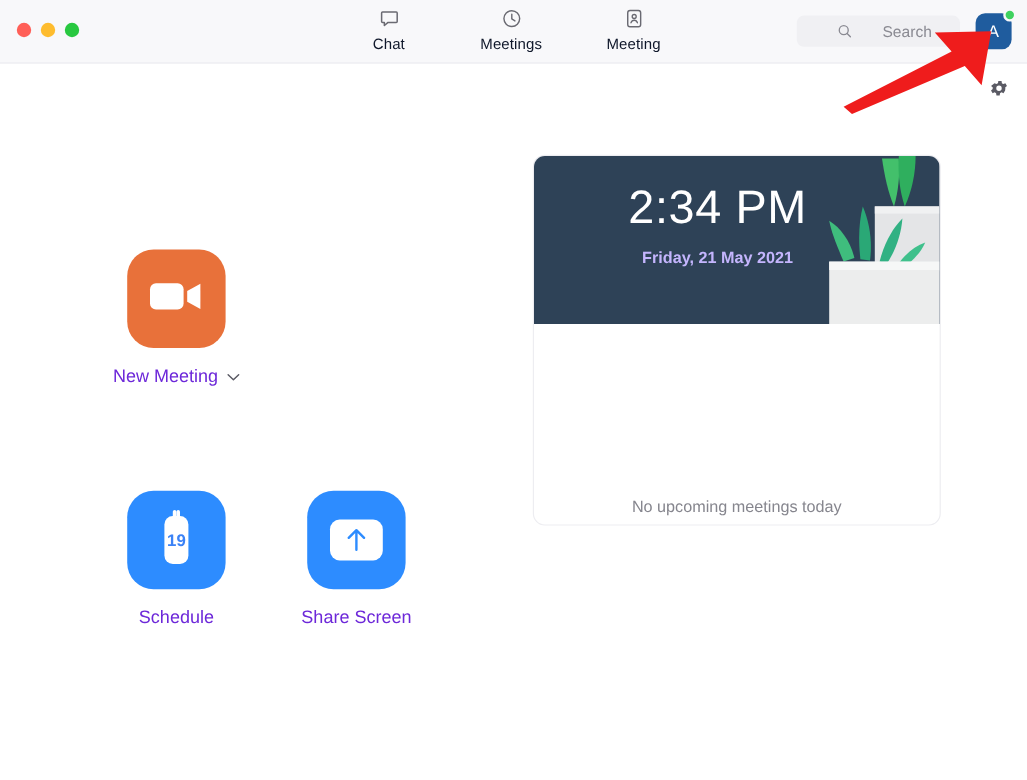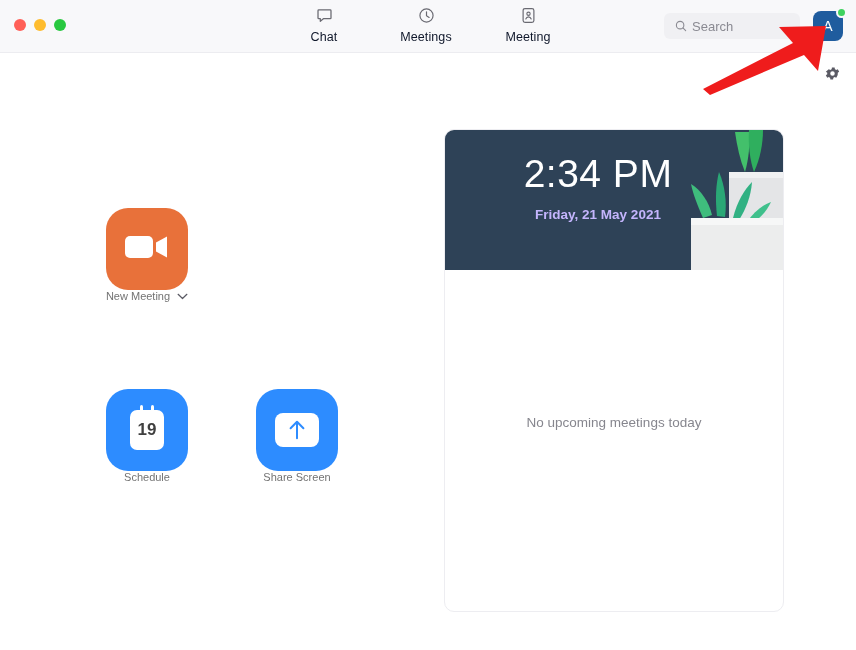--- a/index.html
+++ b/index.html
@@ -30,21 +30,21 @@
     width: 72px; display: flex; flex-direction: column;
     align-items: center; gap: 4px; cursor: default;
   }
   .navtab .ic { height: 22px; display: flex; align-items: center; justify-content: center; }
   .navtab .lbl { font-size: 12.5px; color: #0f172a; letter-spacing: .1px; }
   .navtab.active .lbl { color: #2d8cff; font-weight: bold; }
 
   .searchbox {
     position: absolute; left: 664px; top: 13px; width: 136px; height: 26px;
     background: #f0f0f3; border-radius: 6px; display: flex; align-items: center;
-    padding-left: 10px; gap: 4px;
+    padding-left: 10px; gap: 24px; justify-content: center;
   }
   .searchbox .si { flex: none; display: flex; }
   .searchbox .ph { font-size: 13px; color: #8a8a92; }
 
   .avatar {
     position: absolute; left: 813px; top: 11px; width: 30px; height: 30px;
     background: #1f5c9e; border-radius: 8px;
     display: flex; align-items: center; justify-content: center;
     color: #ffffff; font-size: 14px; letter-spacing: .3px;
   }
@@ -60,44 +60,44 @@
   .arow { display: flex; gap: 68px; }
   .arow + .arow { margin-top: 87px; }
   .action { width: 82px; display: flex; flex-direction: column; align-items: center; }
   .tile {
     width: 82px; height: 82px; border-radius: 22px;
     display: flex; align-items: center; justify-content: center;
   }
   .tile.orange { background: #e8713a; }
   .tile.blue { background: #2d8cff; }
   .action .caption {
-    font-size: 11px; color: #737373;
+    margin-top: 15px; font-size: 15px; color: #6d28d9;
     display: flex; align-items: center; gap: 7px; white-space: nowrap;
   }
 
   .white-plate {
     width: 38px; height: 38px; background: #ffffff; border-radius: 10px;
     display: flex; align-items: center; justify-content: center;
   }
   .white-plate.wide { width: 44px; height: 34px; border-radius: 8px; }
   .cal-plate {
-    width: 34px; height: 40px; background: #ffffff; border-radius: 7px;
-    display: flex; align-items: center; justify-content: center;
-    color: #404040; font-size: 17px; font-weight: bold; position: relative;
+    width: 20px; height: 40px; background: #ffffff; border-radius: 7px;
+    display: flex; align-items: center; justify-content: center;
+    color: #3b82f6; font-size: 14px; font-weight: bold; position: relative;
   }
   .cal-hook {
     position: absolute; top: -5px; width: 3px; height: 9px;
     background: #ffffff; border-radius: 2px;
   }
   .cal-hook.l { left: 10px; }
   .cal-hook.r { right: 10px; }
 
   
   .card {
-    position: absolute; left: 444px; top: 129px; width: 340px; height: 483px;
+    position: absolute; left: 444px; top: 129px; width: 340px; height: 309px;
     background: #ffffff; border: 1px solid #ededf1; border-radius: 10px;
     overflow: hidden;
   }
   .banner {
     position: relative; height: 140px; width: 100%;
     background: #2e4257; overflow: hidden;
   }
   .banner .clock {
     position: absolute; left: 0; right: 0; top: 24px; text-align: center;
     padding-right: 32px;

